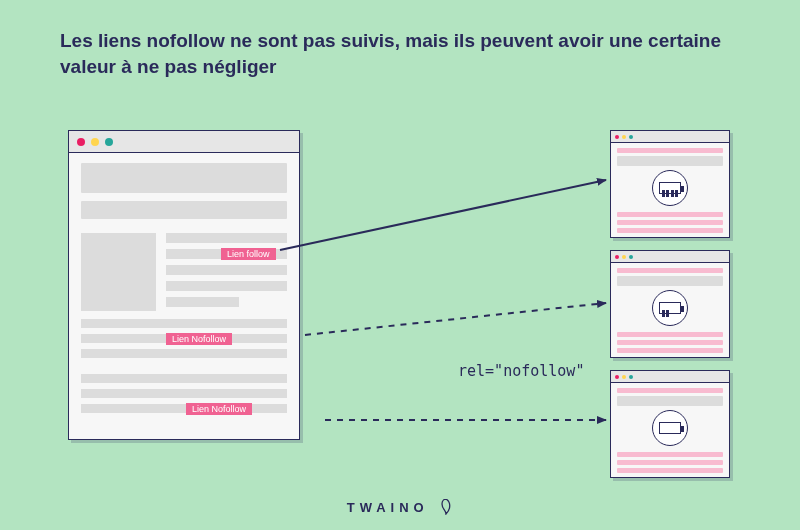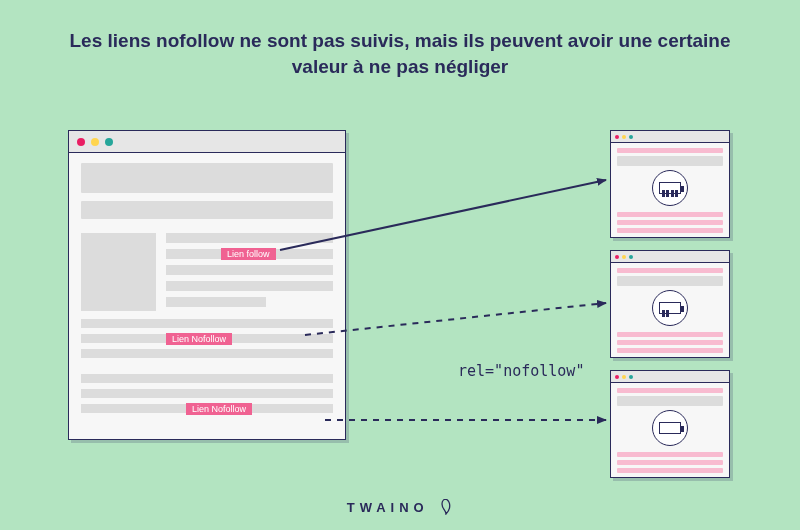--- a/index.html
+++ b/index.html
@@ -16,38 +16,37 @@
   body {
     width: 800px;
     height: 530px;
     background: var(--bg);
     font-family: "Helvetica Neue", Arial, sans-serif;
     position: relative;
     overflow: hidden;
   }
   h1.title {
     color: var(--navy);
-    text-align: center;
     font-size: 19px;
     font-weight: 700;
     line-height: 1.35;
     margin: 28px 60px 0 60px;
     text-transform: none;
   }
 
   
   .browser {
     position: absolute;
     background: var(--white);
     border: 1.5px solid var(--navy);
     box-shadow: 3px 3px 0 rgba(42,42,90,0.2);
   }
   .src-browser {
     left: 68px; top: 130px;
-    width: 278px; height: 310px;
+    width: 232px; height: 310px;
   }
   .titlebar {
     height: 22px;
     border-bottom: 1.5px solid var(--navy);
     display: flex; align-items: center;
     padding-left: 8px; gap: 6px;
     background: var(--silver);
   }
   .titlebar .dot { width: 8px; height: 8px; border-radius: 50%; }
   .dot.red { background: #e91e63; }

